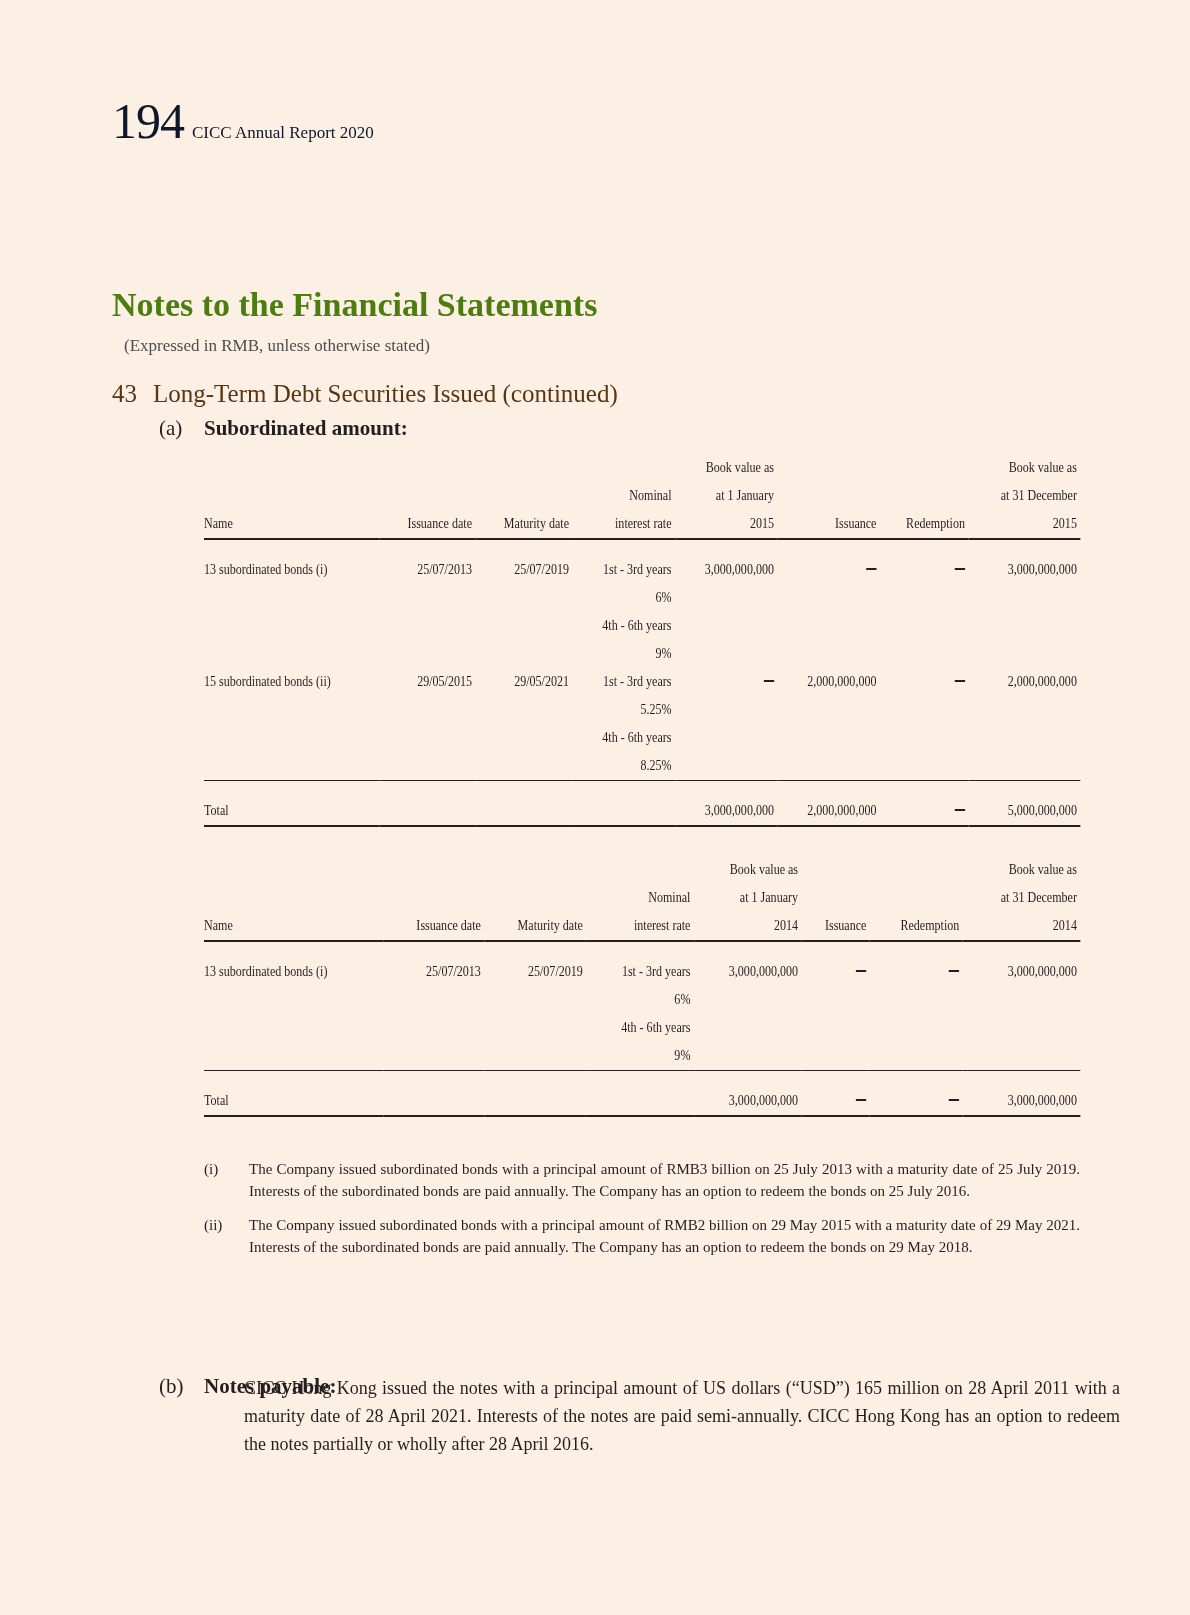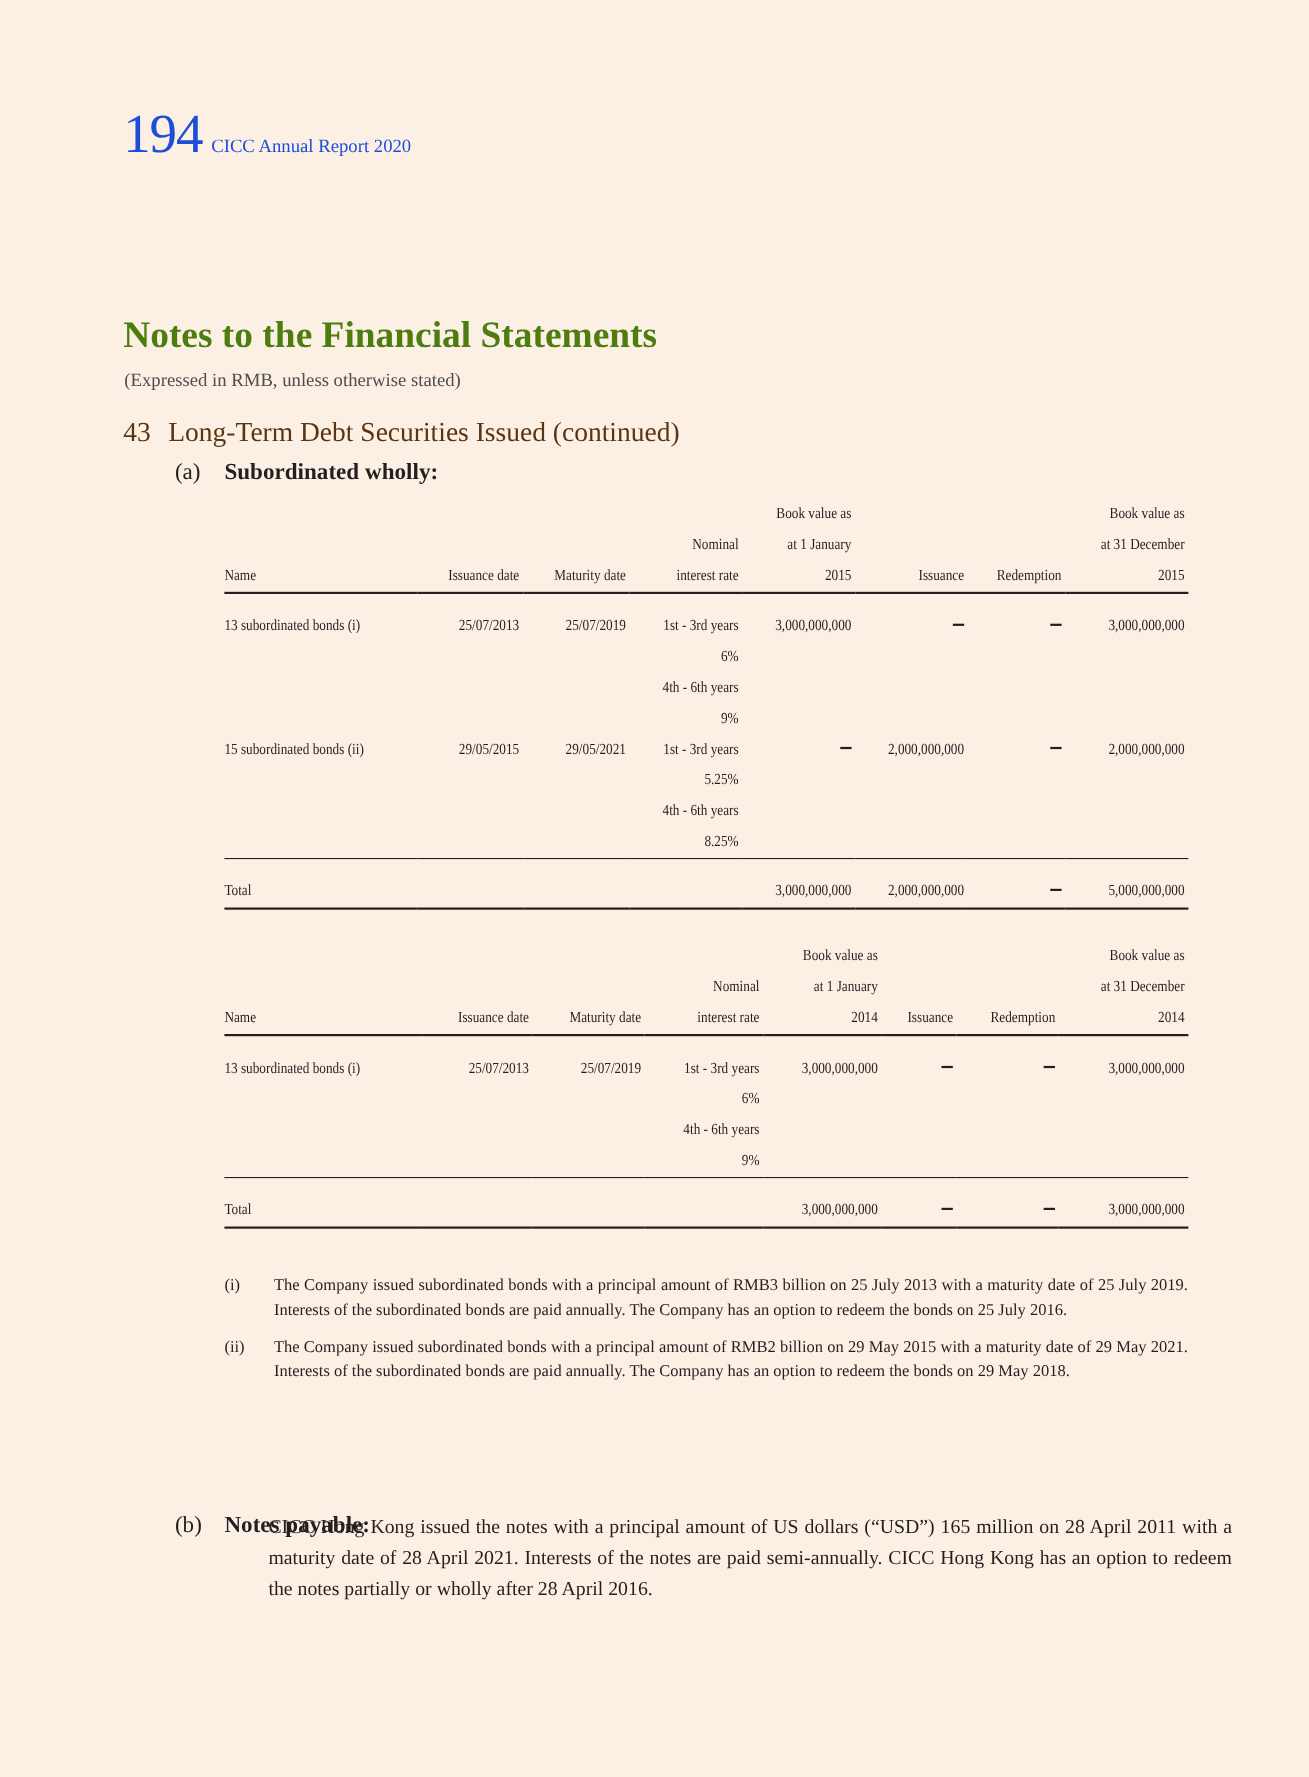--- a/index.html
+++ b/index.html
@@ -1,25 +1,25 @@
 <!DOCTYPE html>
 <html><head>
 <meta charset="utf-8">
 <style>
   html, body { margin:0; padding:0; }
   body {
     width:1190px; height:1615px; background:#fcf0e5; position:relative; overflow:hidden;
     font-family:"Liberation Serif", "DejaVu Serif", serif; color:#231f20;
   }
-  .page-header { position:absolute; left:112px; top:96px; display:flex; align-items:baseline; color:#1d4ed8; }
+  .page-header { position:absolute; left:112px; top:96px; display:flex; align-items:baseline; color:#0f172a; }
   .page-number { font-size:50px; line-height:1; letter-spacing:-1px; }
   .report-title { font-size:17px; margin-left:8px; }
 
   .notes-title { position:absolute; left:112px; top:286px; font-size:34px; font-weight:bold; color:#4d7c0f; margin:0; line-height:1.1; }
-  .notes-subtitle { position:absolute; left:113px; top:336px; font-size:17px; color:#4d4d4d; }
+  .notes-subtitle { position:absolute; left:124px; top:336px; font-size:17px; color:#4d4d4d; }
   .section-heading { position:absolute; left:112px; top:380px; font-size:25px; color:#5a3512; }
   .section-heading .num { margin-right:16px; }
 
   .sub-heading { position:absolute; left:159px; font-size:21px; font-weight:bold; color:#231f20; }
   .sub-heading .letter { font-weight:normal; display:inline-block; width:45px; }
 
   table.bonds {
     position:absolute; left:204px; width:876px; border-collapse:collapse;
     font-size:14px; font-family:"Liberation Serif", serif; color:#231f20;
     transform:scaleX(0.86); transform-origin:left top;
@@ -51,21 +51,21 @@
 </div>
 
 <h1 class="notes-title">Notes to the Financial Statements</h1>
 <div class="notes-subtitle">(Expressed in RMB, unless otherwise stated)</div>
 
 <div class="section-heading">
   <span class="num">43</span><span>Long-Term Debt Securities Issued (continued)</span>
 </div>
 
 <div class="sub-heading" style="top:416px;">
-  <span class="letter">(a)</span><span>Subordinated wholly:</span>
+  <span class="letter">(a)</span><span>Subordinated amount:</span>
 </div>
 
 <table class="bonds" id="t2015" style="top:454px;">
   <thead>
     <tr>
       <th class="name"></th>
         <th></th>
         <th></th>
         <th></th>
       <th>Book value as</th>

